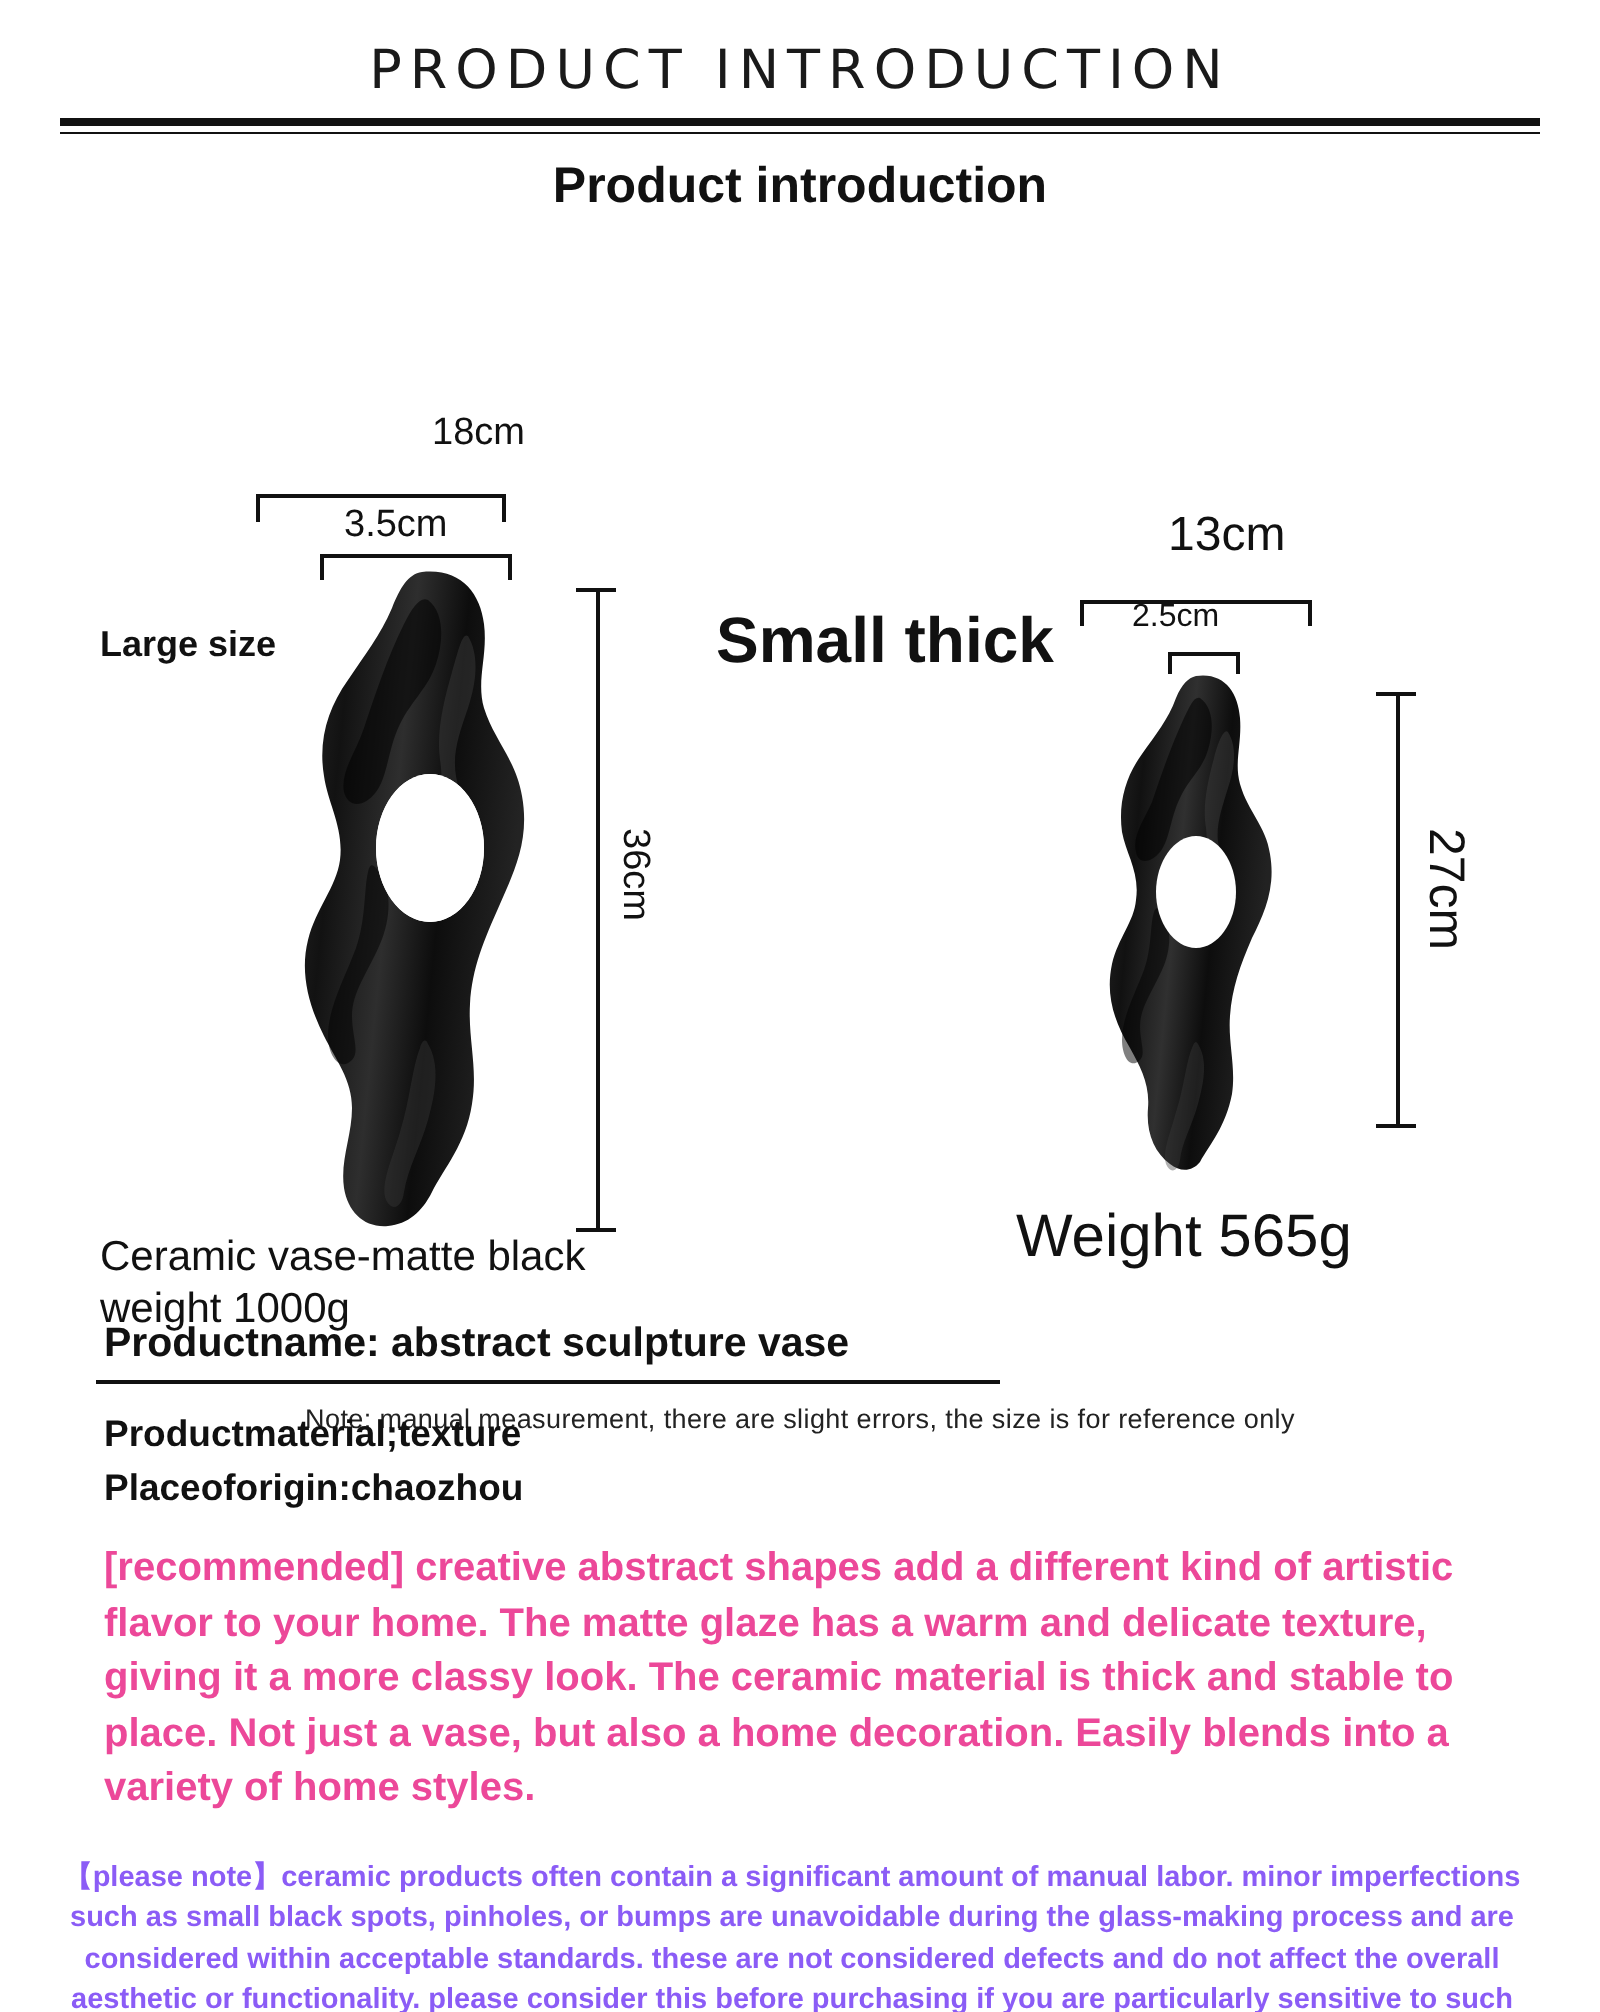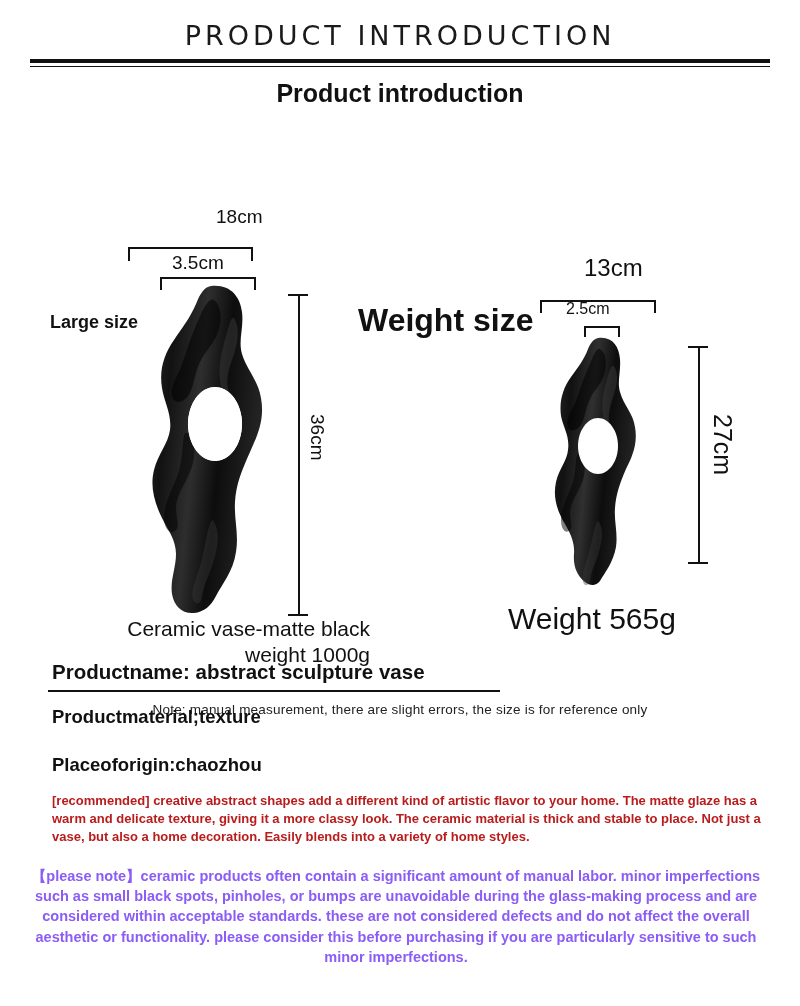--- a/index.html
+++ b/index.html
@@ -89,21 +89,21 @@
 
   .size-tag {
     position: absolute;
     font-weight: bold;
     color: #111;
     white-space: nowrap;
   }
 
   .caption {
     position: absolute;
-    text-align: right;
+    text-align: left;
     font-size: 21px;
     color: #111;
     line-height: 1.25;
     white-space: pre-line;
   }
 
   .weight-big {
     position: absolute;
     font-size: 30px;
     font-weight: normal;
@@ -144,28 +144,28 @@
     width: 452px;
     margin: 6px 0 0 48px;
   }
   .prod-material, .prod-origin {
     font-size: 18.5px;
     font-weight: bold;
     margin: 14px 0 0 52px;
     color: #111;
   }
   .prod-origin {
-    margin-top: 26px;
+    margin-top: 5px;
   }
   .recommend {
-    font-size: 13px;
+    font-size: 20px;
     font-weight: bold;
     line-height: 1.38;
     margin: 16px 24px 0 52px;
-    color: #b91c1c;
+    color: #ec4899;
   }
   .please-note {
     font-size: 14.5px;
     font-weight: bold;
     line-height: 1.4;
     margin: 20px 22px 0 22px;
     color: #8b5cf6;
     text-align: center;
   }
 </style>
@@ -254,21 +254,21 @@
   <div class="hline" style="left:584px; top:212px; width:36px;"></div>
   <div class="tick-v" style="left:584px; top:212px; height:11px;"></div>
   <div class="tick-v" style="left:618px; top:212px; height:11px;"></div>
   <div class="dim-label" style="left:566px; top:186px; font-size:16px;">2.5cm</div>
 
   <div class="vline" style="left:698px; top:232px; height:218px;"></div>
   <div class="tick-h" style="left:688px; top:232px; width:20px;"></div>
   <div class="tick-h" style="left:688px; top:448px; width:20px;"></div>
   <div class="dim-label vert" style="left:708px; top:300px; font-size:25px;">27cm</div>
 
-  <div class="size-tag" style="left:358px; top:188px; font-size:32px;">Weight size</div>
+  <div class="size-tag" style="left:358px; top:188px; font-size:32px;">Small thick</div>
 
   <div class="vase" style="left:528px; top:222px; width:126px; height:250px;">
     <svg viewBox="0 0 126 250" width="126" height="250" aria-hidden="true">
       <defs>
         <linearGradient id="gS" x1="0" y1="0" x2="1" y2="0.3">
           <stop offset="0%" stop-color="#2a2a2a"></stop>
           <stop offset="24%" stop-color="#111111"></stop>
           <stop offset="50%" stop-color="#303030"></stop>
           <stop offset="72%" stop-color="#0d0d0d"></stop>
           <stop offset="100%" stop-color="#222222"></stop>

